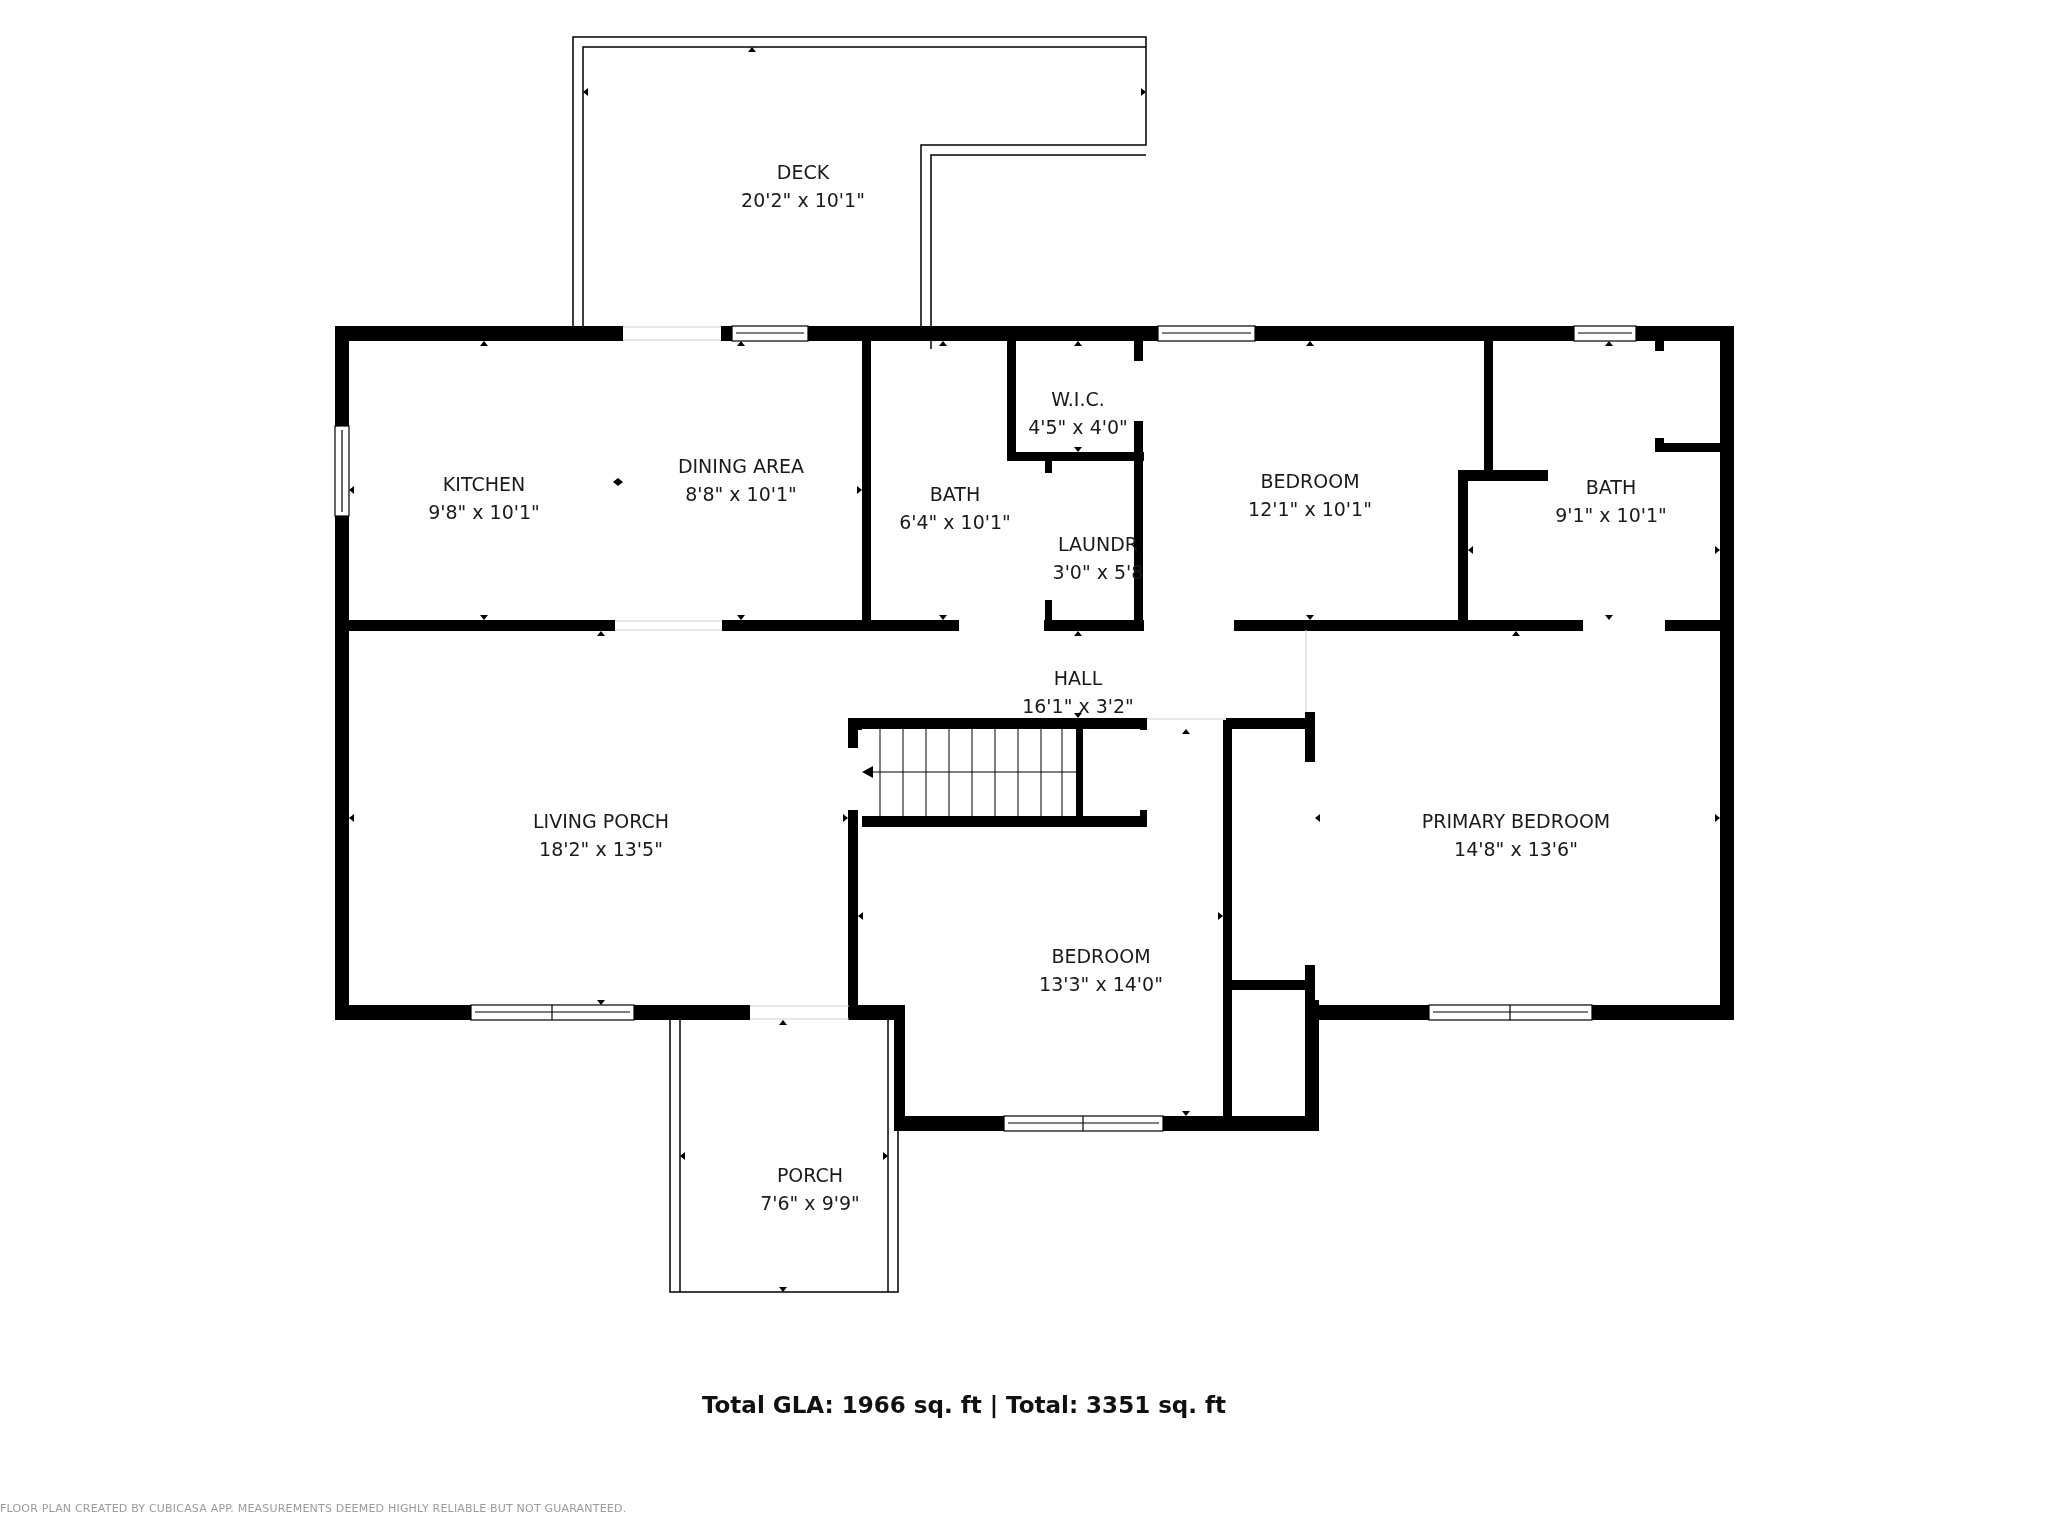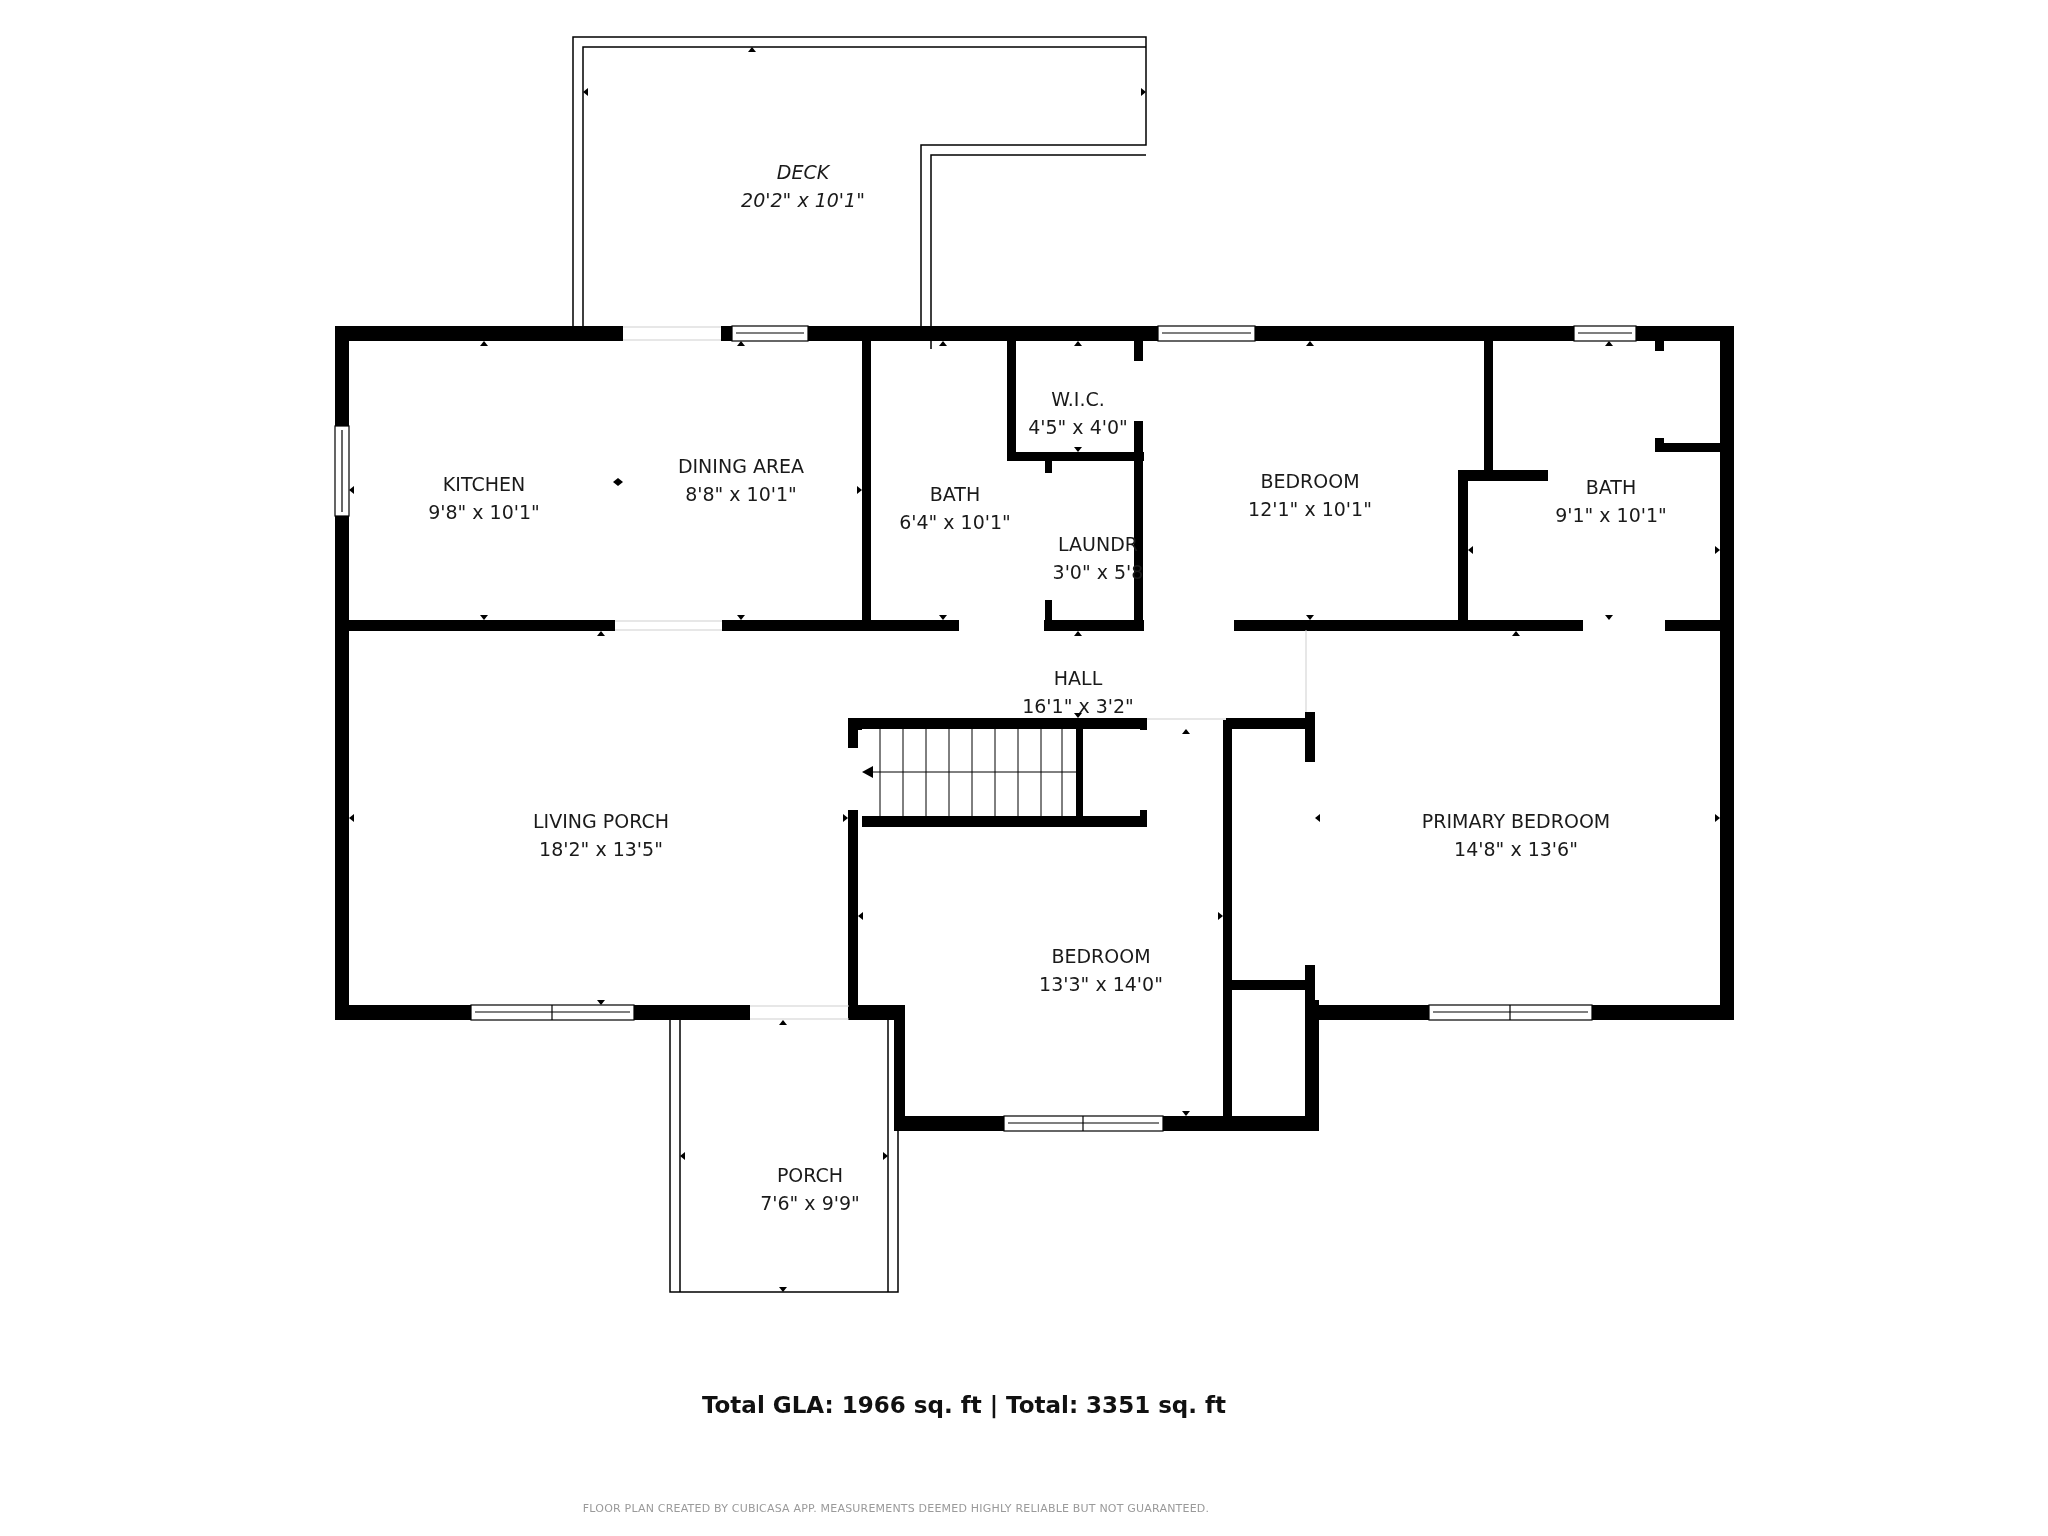--- a/index.html
+++ b/index.html
@@ -3,21 +3,21 @@
 <meta charset="utf-8">
 <style>
   html, body { margin:0; padding:0; background:#ffffff; }
   body { width:2048px; height:1536px; position:relative; overflow:hidden; font-family:"DejaVu Sans", sans-serif; color:#111; }
   #plan { position:absolute; left:0; top:0; width:2048px; height:1536px; }
   .room-label { position:absolute; transform:translate(-50%,-50%); text-align:center; font-family:"DejaVu Sans", sans-serif; font-size:19px; line-height:28px; color:#1a1a1a; white-space:nowrap; }
   .room-label .name, .room-label .dim { display:block; }
   #summary { position:absolute; left:0; width:1928px; top:1390px; text-align:center; }
   #summary .gla { font-size:23px; font-weight:bold; line-height:30px; color:#111; }
   #summary .floor { font-size:22px; line-height:30px; color:#222; }
-  #disclaimer { position:absolute; left:0; width:1792px; top:1502px; text-align:center; font-size:11px; color:#9a9a9a; letter-spacing:0.2px; }
+  #disclaimer { position:absolute; left:0; width:1792px; top:1502px; font-size:11px; color:#9a9a9a; letter-spacing:0.2px; }
 </style>
 </head>
 <body>
 
 <svg id="plan" viewBox="0 0 2048 1536" xmlns="http://www.w3.org/2000/svg">
 
   <g fill="none" stroke="#000" stroke-width="1.5">
     <polyline points="573,329 573,37 1146,37 1146,145 921,145 921,329"></polyline>
     <polyline points="583,329 583,47 1146,47"></polyline>
     <polyline points="1146,135 931,135 931,329" transform="translate(0,20)"></polyline>
@@ -178,21 +178,21 @@
     <polygon points="783,1020 779,1025 787,1025"></polygon>
       <polygon points="783,1292 779,1287 787,1287"></polygon>
     <polygon points="680,1156 685,1152 685,1160"></polygon>
       <polygon points="888,1156 883,1152 883,1160"></polygon>
     <polygon points="752,47 748,52 756,52"></polygon>
       <polygon points="583,92 588,88 588,96"></polygon>
       <polygon points="1146,92 1141,88 1141,96"></polygon>
   </g>
 </svg>
 
-<div class="room-label" style="left:803px;top:186px;font-style:italic;">
+<div class="room-label" style="left:803px;top:186px;">
   <span class="name">DECK</span>
   <span class="dim">20'2" x 10'1"</span>
 </div>
 <div class="room-label" style="left:484px;top:498px;">
   <span class="name">KITCHEN</span>
   <span class="dim">9'8" x 10'1"</span>
 </div>
 <div class="room-label" style="left:741px;top:480px;">
   <span class="name">DINING AREA</span>
   <span class="dim">8'8" x 10'1"</span>

